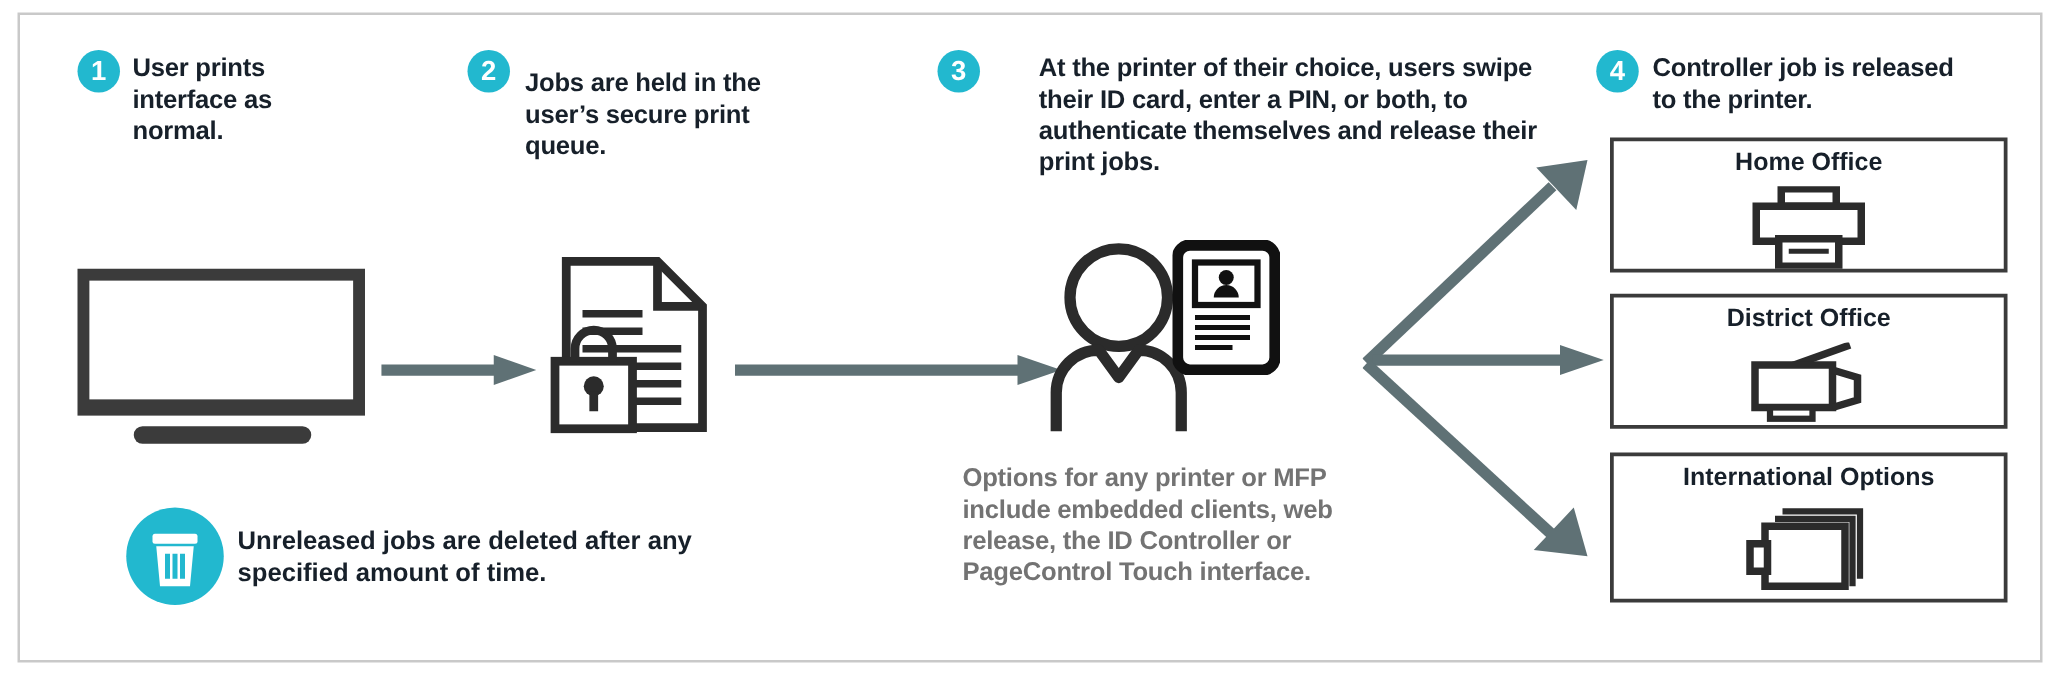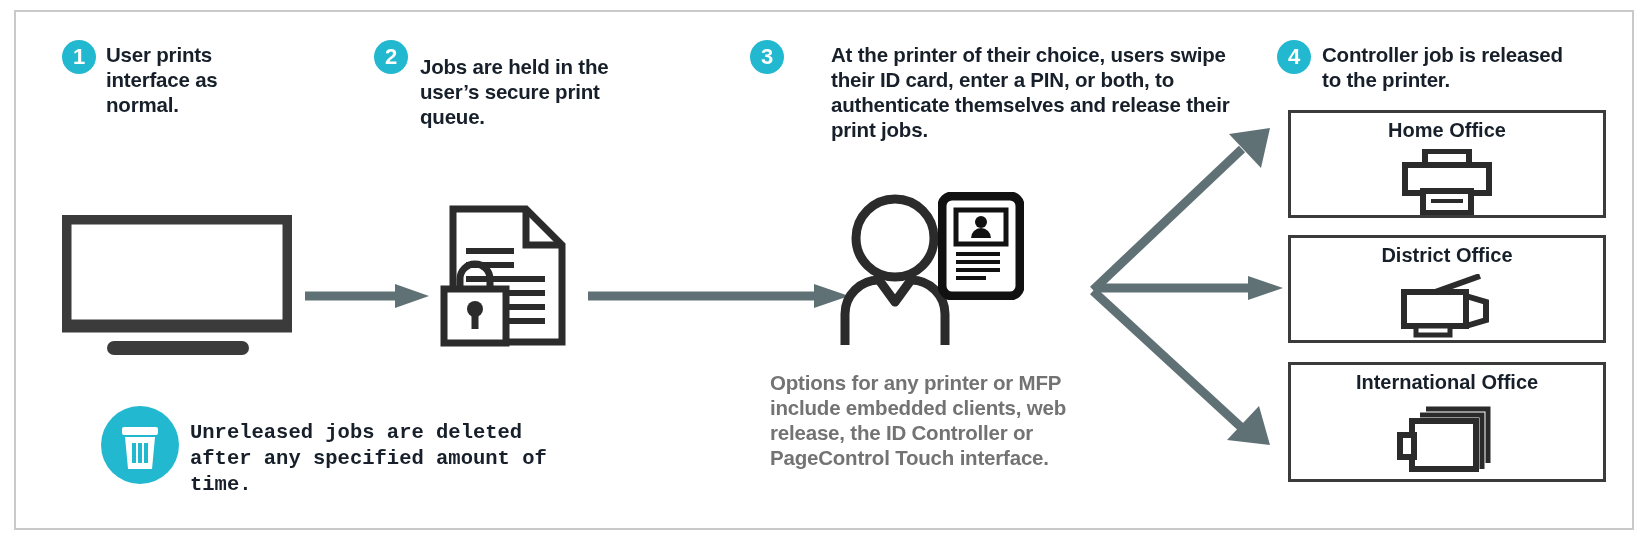--- a/index.html
+++ b/index.html
@@ -77,21 +77,20 @@
     text-align: center;
   }
   svg { display: block; }
   .abs { position: absolute; }
   .trash-label {
     position: absolute;
     font-weight: bold;
     font-size: 20.5px;
     line-height: 26px;
     color: #17202a;
-    font-family: Liberation Mono, monospace;
   }
 </style>
 </head>
 <body>
 
 <div id="diagram">
 
   <div class="frame"></div>
 
   <div class="step-badge" style="left:62px; top:40px;">1</div>
@@ -220,21 +219,21 @@
       <svg width="106" height="64" viewBox="0 0 106 64" style="margin:0 auto;">
         <path d="M30 22 L86 2" stroke="#2b2b2b" stroke-width="6"></path>
         <rect x="10" y="18" width="62" height="34" fill="#ffffff" stroke="#2b2b2b" stroke-width="6"></rect>
         <path d="M72 22 L92 28 V46 L72 52" fill="none" stroke="#2b2b2b" stroke-width="6"></path>
         <rect x="22" y="52" width="34" height="9" fill="#ffffff" stroke="#2b2b2b" stroke-width="5"></rect>
       </svg>
     </div>
   </div>
 
   <div class="office-box" style="left:1288px; top:362px; width:318px; height:120px;">
-    <div class="office-label">International Office</div>
+    <div class="office-label">International Options</div>
     <div class="office-icon">
       <svg width="110" height="72" viewBox="0 0 110 72" style="margin:0 auto;">
         <path d="M34 8 H96 V62" fill="none" stroke="#2b2b2b" stroke-width="5"></path>
         <path d="M28 14 H90 V68" fill="none" stroke="#2b2b2b" stroke-width="5"></path>
         <rect x="20" y="20" width="64" height="48" fill="#ffffff" stroke="#2b2b2b" stroke-width="6"></rect>
         <rect x="8" y="34" width="14" height="22" fill="#ffffff" stroke="#2b2b2b" stroke-width="6"></rect>
       </svg>
     </div>
   </div>
 

